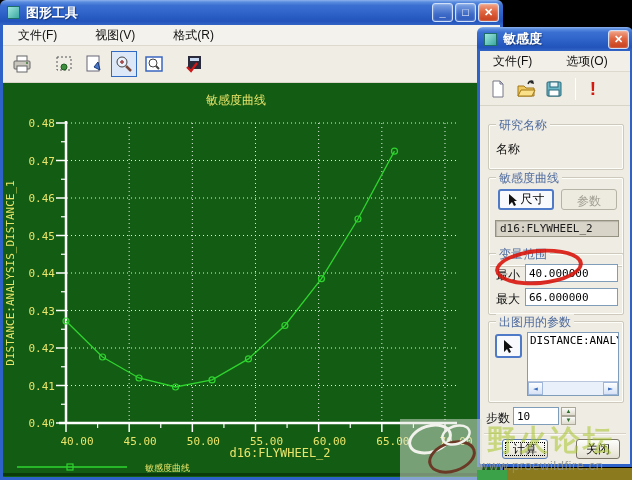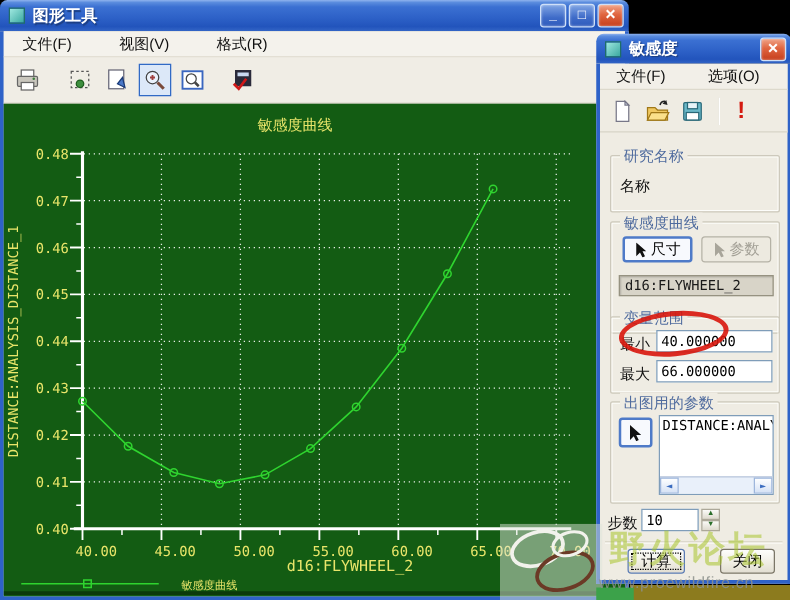--- a/index.html
+++ b/index.html
@@ -335,21 +335,21 @@
       </div>
 
       <div class="groupbox" style="left:8px; top:126px; width:136px; height:90px;">
         <span class="group-label">敏感度曲线</span>
         <div class="sel-btn enabled" style="left:9px; top:11px; width:56px;">
           <svg width="10" height="12">
               <polygon points="1,0 1,11 4,8 6,12 8,11 6,7 9,7" fill="#111"></polygon>
             </svg>
           <span>尺寸</span>
         </div>
-        <div class="sel-btn disabled" style="left:72px; top:11px; width:56px;">
+        <div class="sel-btn disabled" style="left:72px; top:11px; width:56px;flex-direction:column;">
           <svg width="10" height="12">
               <polygon points="1,0 1,11 4,8 6,12 8,11 6,7 9,7" fill="#A8A59A"></polygon>
             </svg>
           <span>参数</span>
         </div>
         <div class="flat-field" style="left:6px; top:42px; width:124px; height:17px;">d16:FLYWHEEL_2</div>
       </div>
 
       <div class="groupbox" style="left:8px; top:202px; width:136px; height:62px;">
         <span class="group-label">变量范围</span>

